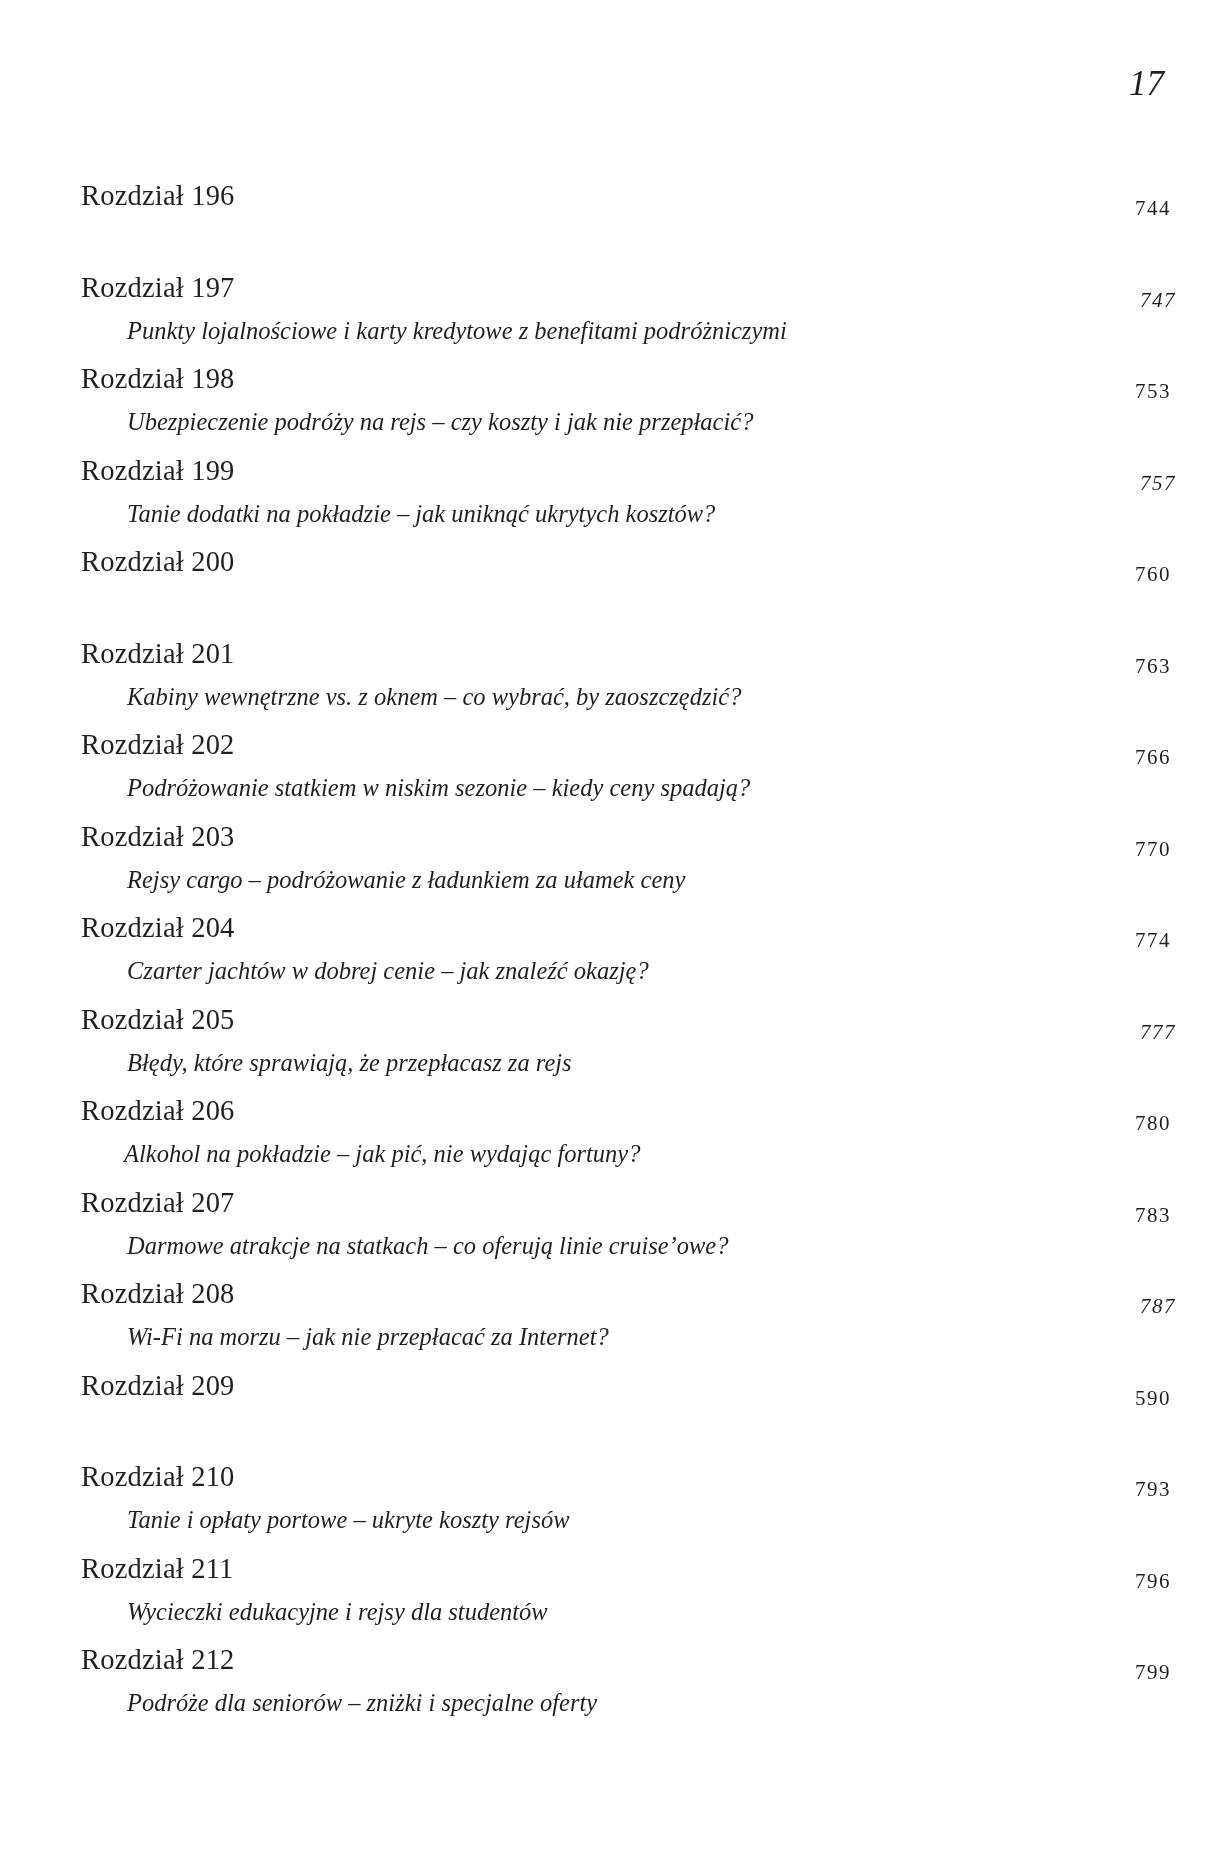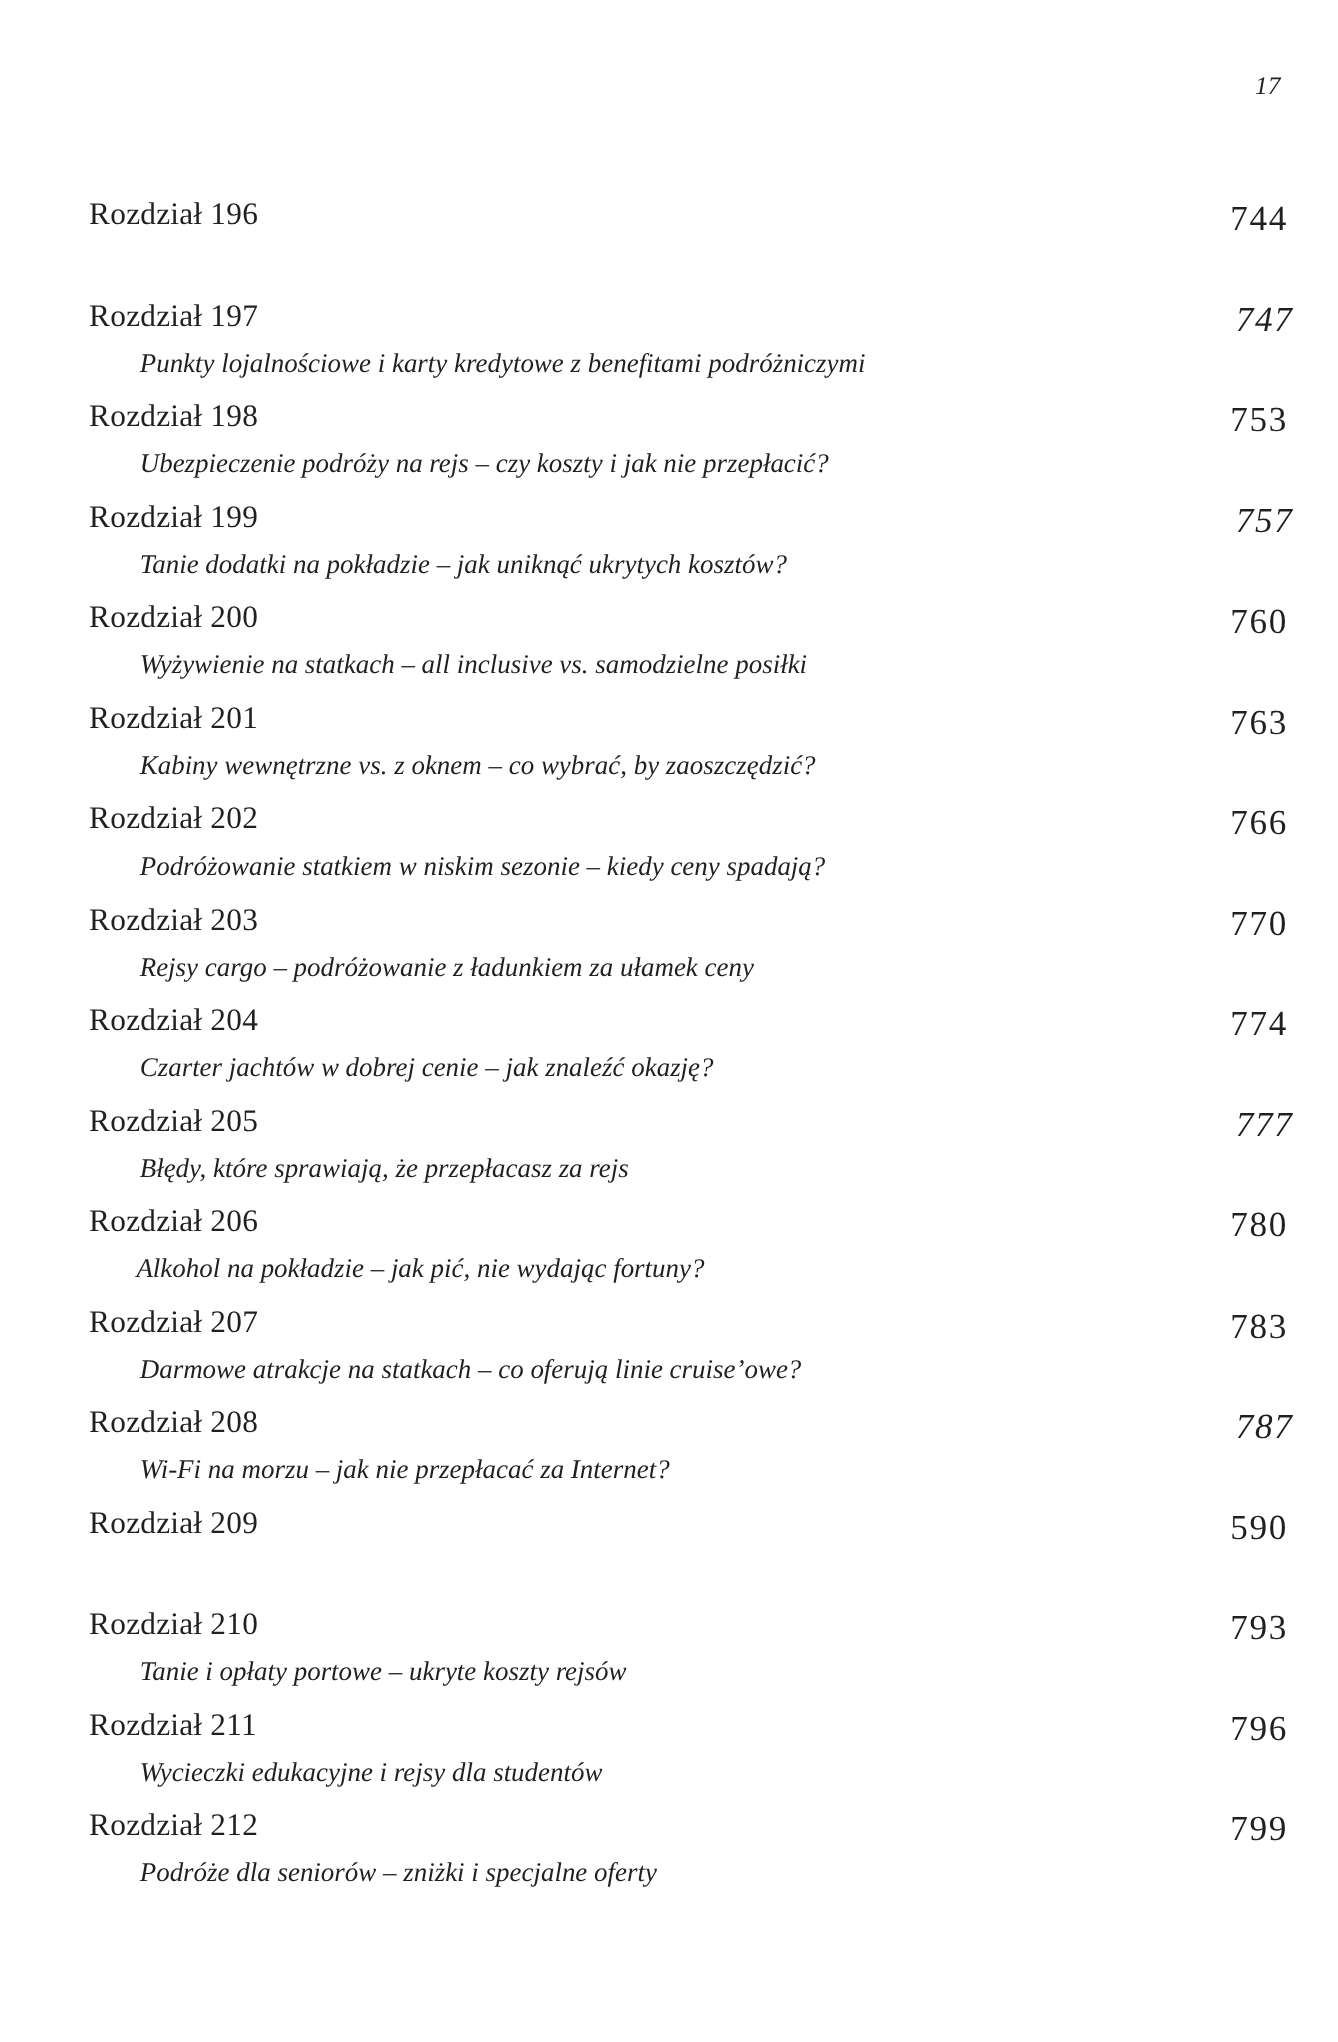--- a/index.html
+++ b/index.html
@@ -13,21 +13,21 @@
       position: relative;
       overflow: hidden;
       color: #231f20;
       font-family: "Liberation Serif", "DejaVu Serif", serif;
     }
     .page-number {
       position: absolute;
       top: 66px;
       right: 52px;
       font-style: italic;
-      font-size: 23px;
+      font-size: 35px;
       line-height: 1;
     }
     .toc {
       position: absolute;
       left: 0;
       top: 0;
       width: 1216px;
     }
     .entry {
       position: absolute;
@@ -41,22 +41,22 @@
       left: 81px;
       top: 0;
       font-size: 28.5px;
       line-height: 1;
       letter-spacing: 0.2px;
       white-space: nowrap;
     }
     .chapter-page {
       position: absolute;
       right: 57px;
-      top: 0;
-      font-size: 32px;
+      top: 16px;
+      font-size: 21px;
       line-height: 1;
       letter-spacing: 1.5px;
       white-space: nowrap;
       text-align: center;
     }
     .chapter-page.shift {
       right: 52px;
       font-style: italic;
     }
     .chapter-subtitle {
@@ -93,21 +93,20 @@
     <span class="chapter-subtitle">Ubezpieczenie podróży na rejs – czy koszty i jak nie przepłacić?</span>
   </div>
   <div class="entry" style="top:457px">
     <span class="chapter-title">Rozdział 199</span>
     <span class="chapter-page shift">757</span>
     <span class="chapter-subtitle">Tanie dodatki na pokładzie – jak uniknąć ukrytych kosztów?</span>
   </div>
   <div class="entry" style="top:548px">
     <span class="chapter-title">Rozdział 200</span>
     <span class="chapter-page">760</span>
-    <span class="chapter-subtitle">Wyżywienie na statkach – all inclusive vs. samodzielne posiłki</span>
   </div>
   <div class="entry" style="top:640px">
     <span class="chapter-title">Rozdział 201</span>
     <span class="chapter-page">763</span>
     <span class="chapter-subtitle">Kabiny wewnętrzne vs. z oknem – co wybrać, by zaoszczędzić?</span>
   </div>
   <div class="entry" style="top:731px">
     <span class="chapter-title">Rozdział 202</span>
     <span class="chapter-page">766</span>
     <span class="chapter-subtitle">Podróżowanie statkiem w niskim sezonie – kiedy ceny spadają?</span>

